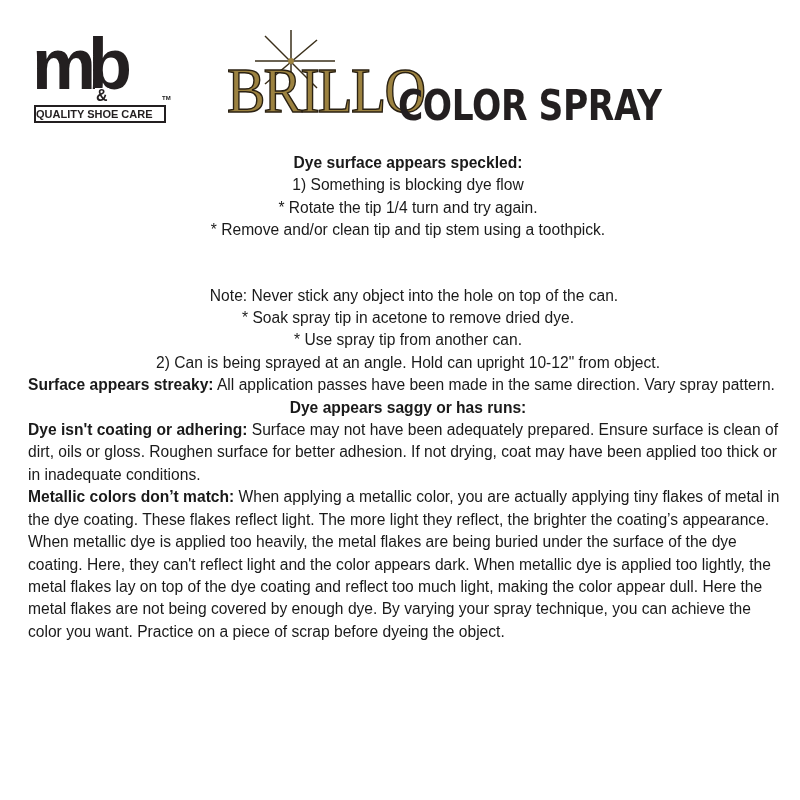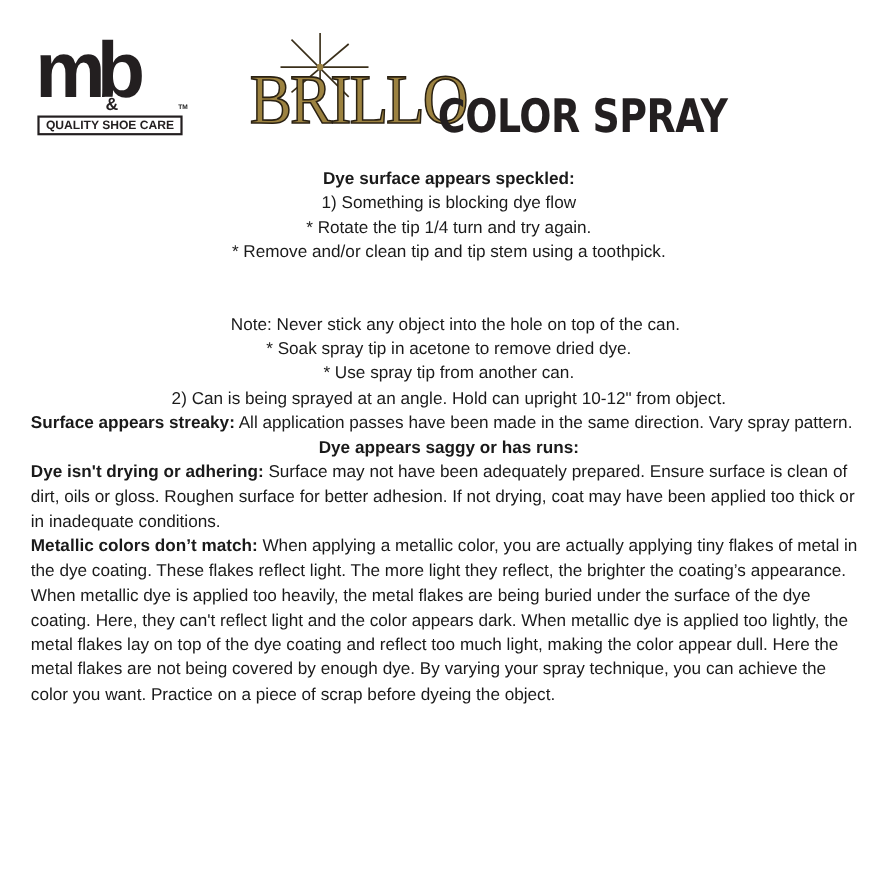--- a/index.html
+++ b/index.html
@@ -2,21 +2,21 @@
 <html><head>
 <meta charset="utf-8">
 <style>
   html, body { margin: 0; padding: 0; background: #ffffff; }
   body { width: 800px; height: 800px; position: relative; overflow: hidden; color: #1a1a1a; }
   .header { position: absolute; left: 0; top: 0; width: 800px; height: 140px; }
   .mb-logo { position: absolute; left: 32px; top: 32px; width: 140px; height: 100px; }
   .mb-text { position: absolute; left: 0; top: -18px; font-family: "Liberation Sans", sans-serif; font-weight: bold; font-size: 72px; letter-spacing: -8px; color: #231f20; line-height: 100px; }
   .mb-amp { position: absolute; left: 63px; top: 56px; font-family: "Liberation Sans", sans-serif; font-weight: bold; font-size: 16px; color: #231f20; background: #fff; padding: 0 1px; line-height: 16px; }
   .mb-tm { position: absolute; left: 130px; top: 63px; font-family: "Liberation Sans", sans-serif; font-size: 6px; font-weight: bold; }
-  .mb-tag { position: absolute; left: 2px; top: 73px; width: 132px; height: 18px; border: 2px solid #231f20; box-sizing: border-box; font-family: "Liberation Sans", sans-serif; font-weight: bold; font-size: 11px; text-align: center; line-height: 14px; color: #231f20; }
+  .mb-tag { position: absolute; left: 2px; top: 73px; width: 132px; height: 18px; border: 2px solid #231f20; box-sizing: border-box; font-family: "Liberation Sans", sans-serif; font-weight: bold; font-size: 11px; text-align: left; line-height: 14px; color: #231f20; }
   .brillo { position: absolute; left: 225px; top: 28px; width: 160px; height: 95px; }
   .brillo-text { position: absolute; left: 2px; top: 28px; font-family: "Liberation Serif", serif; font-size: 64px; line-height: 70px; color: #9c8240; -webkit-text-stroke: 1.5px #2a2112; letter-spacing: -2px; transform: scaleX(0.9); transform-origin: left; }
   .brillo-star { position: absolute; left: 0; top: 0; width: 160px; height: 95px; }
   .color-spray { position: absolute; left: 398px; top: 82px; font-family: "DejaVu Sans", sans-serif; font-weight: bold; font-size: 42px; line-height: 48px; color: #231f20; transform: scaleX(0.82); transform-origin: left; letter-spacing: -0.5px; }
   .content { position: absolute; left: 28px; top: 152px; width: 760px; font-family: "Liberation Sans", sans-serif; font-size: 15.6px; line-height: 22.4px; }
   .title { font-weight: bold; text-decoration: underline; font-size: 16px; margin: 0 0 17px 0; display: block; }
   .line { display: block; white-space: nowrap; text-align: center; }
   .para { display: block; }
   .b { font-weight: bold; }
   .indent { padding-left: 12px; margin-top: 43px; }
@@ -63,19 +63,19 @@
 
   <div class="para">
     <span class="b">Surface appears streaky:</span><span> All application passes have been made in the same direction. Vary spray pattern.</span>
   </div>
 
   <div class="para">
     <span class="line b">Dye appears saggy or has runs:</span>
   </div>
 
   <div class="para">
-    <span class="b">Dye isn't drying or adhering:</span><span> Surface may not have been adequately prepared. Ensure surface is clean of dirt, oils or gloss. Roughen surface for better adhesion. If not drying, coat may have been applied too thick or in inadequate conditions.</span>
+    <span class="b">Dye isn't coating or adhering:</span><span> Surface may not have been adequately prepared. Ensure surface is clean of dirt, oils or gloss. Roughen surface for better adhesion. If not drying, coat may have been applied too thick or in inadequate conditions.</span>
   </div>
 
   <div class="para">
     <span class="b">Metallic colors don’t match:</span><span> When applying a metallic color, you are actually applying tiny flakes of metal in the dye coating. These flakes reflect light. The more light they reflect, the brighter the coating’s appearance. When metallic dye is applied too heavily, the metal flakes are being buried under the surface of the dye coating. Here, they can't reflect light and the color appears dark. When metallic dye is applied too lightly, the metal flakes lay on top of the dye coating and reflect too much light, making the color appear dull. Here the metal flakes are not being covered by enough dye. By varying your spray technique, you can achieve the color you want. Practice on a piece of scrap before dyeing the object.</span>
   </div>
 </div>
 
 </body></html>

